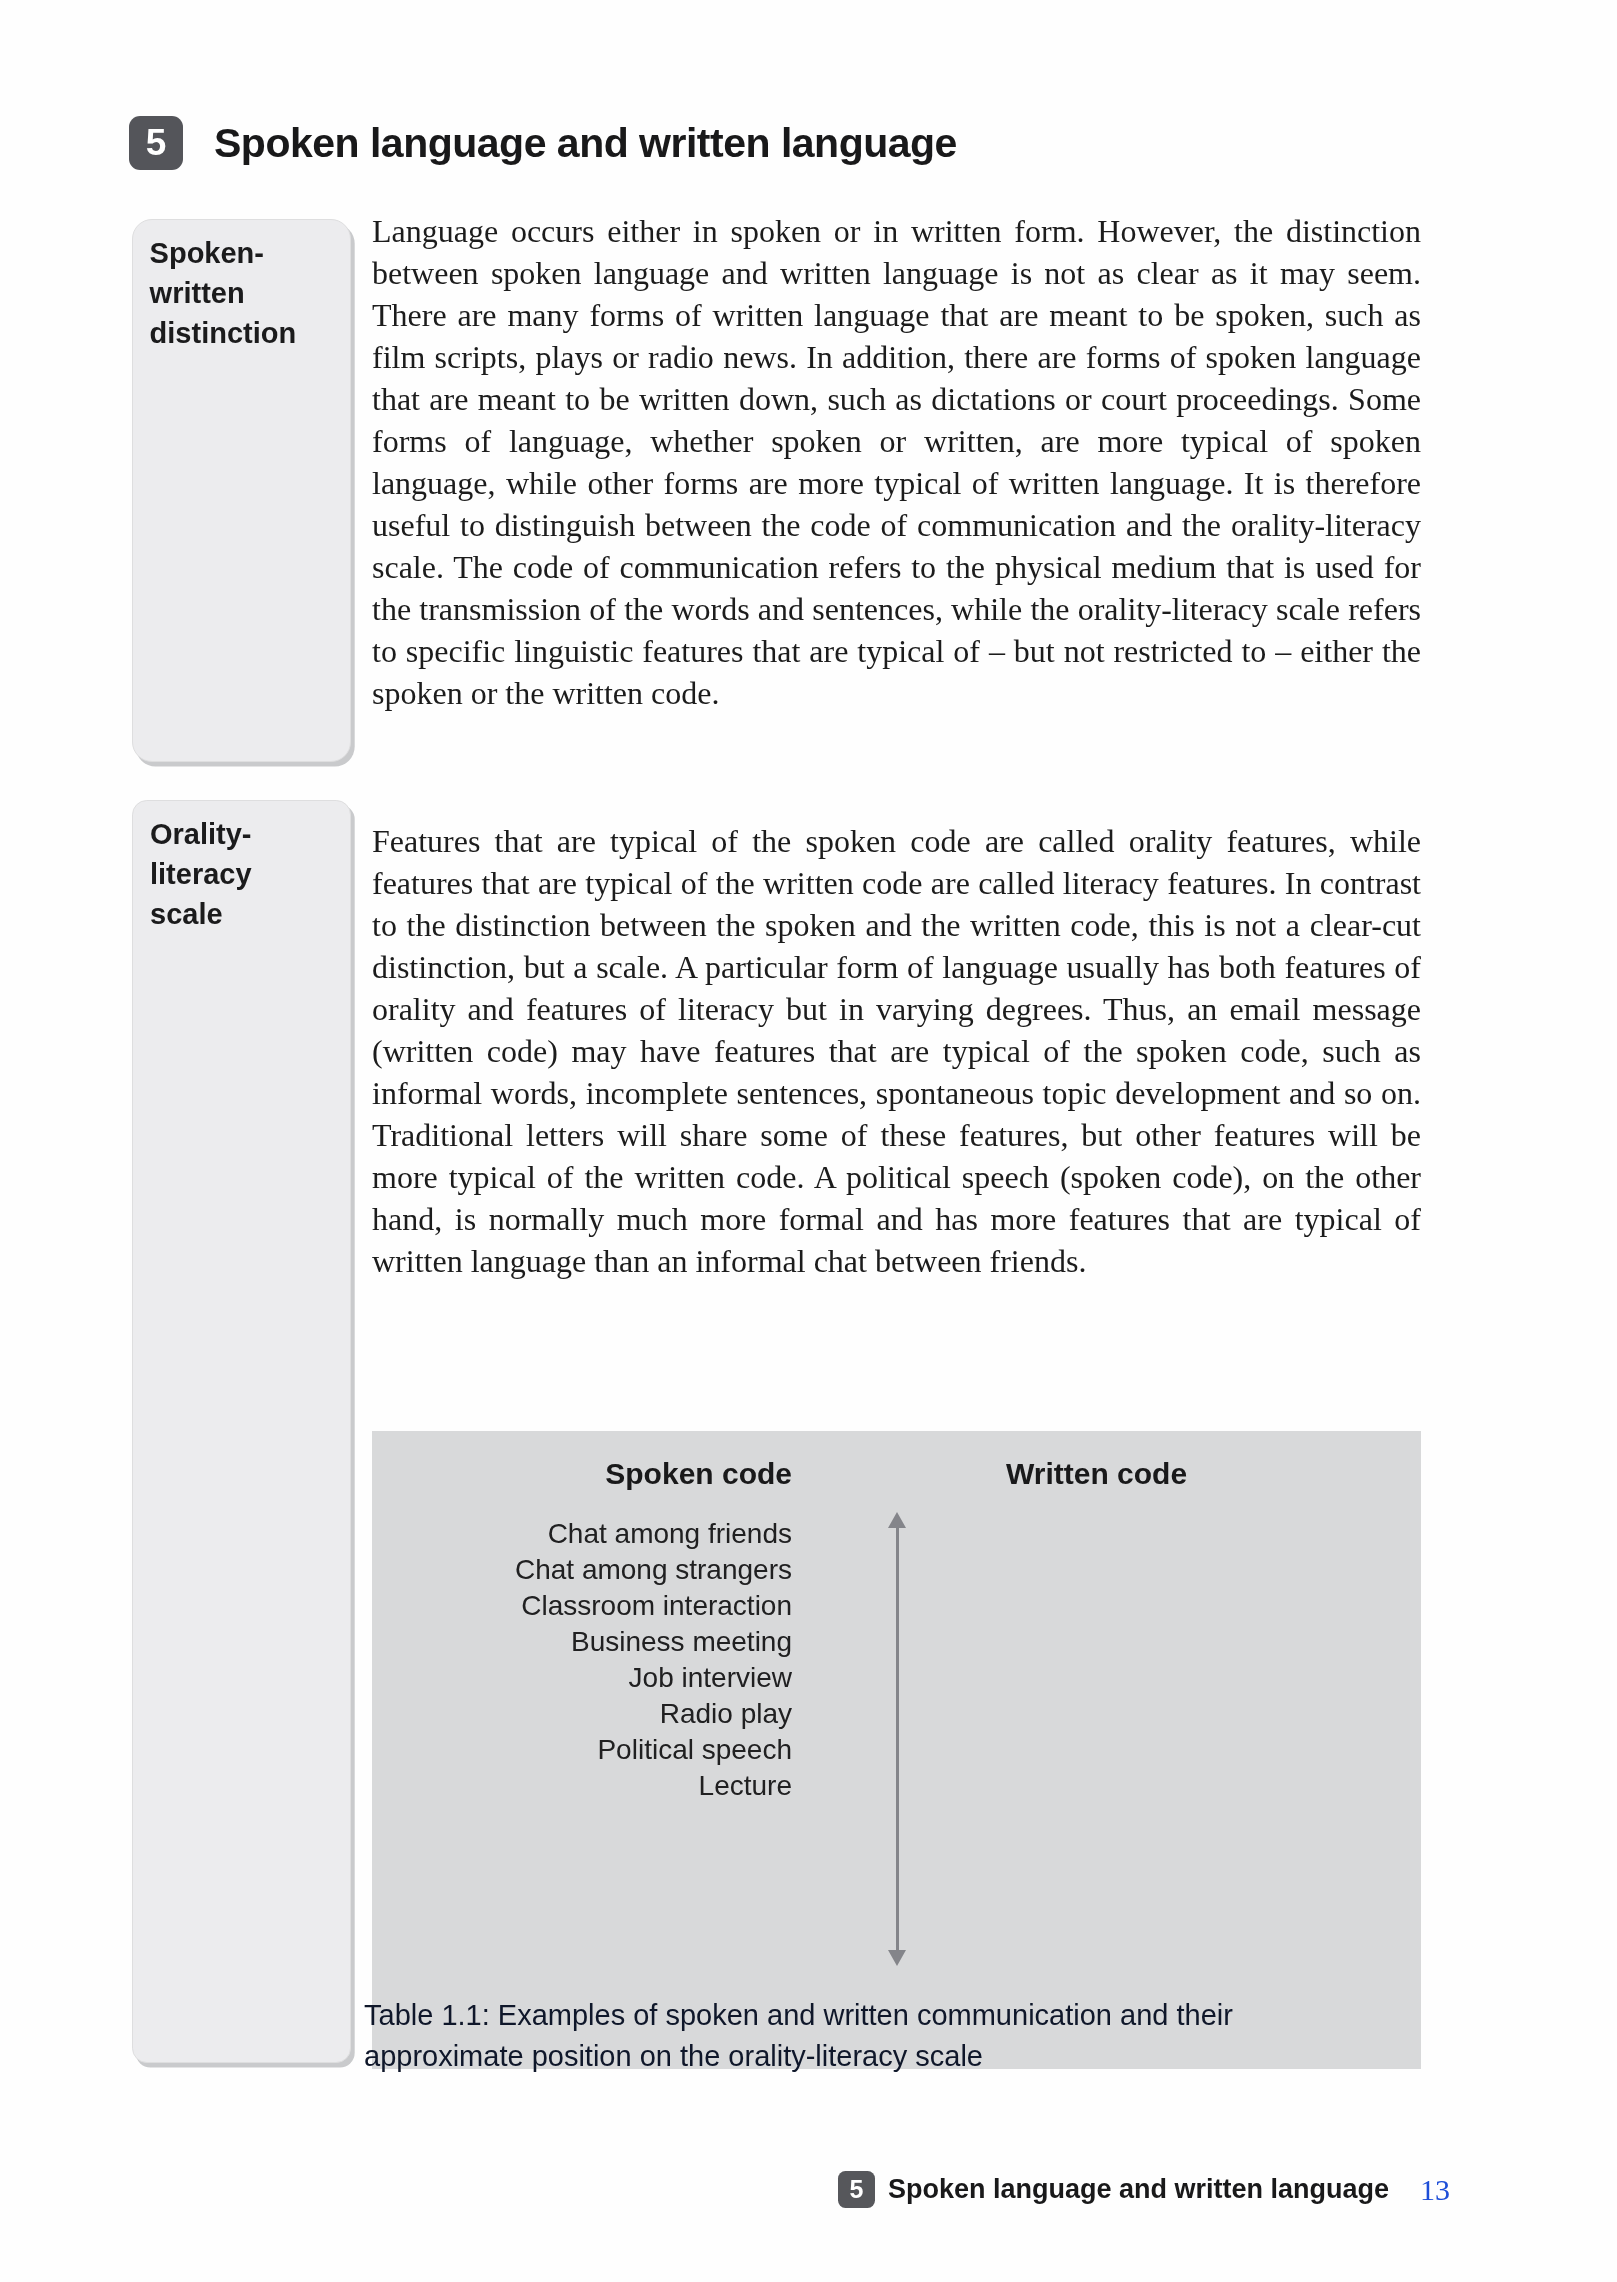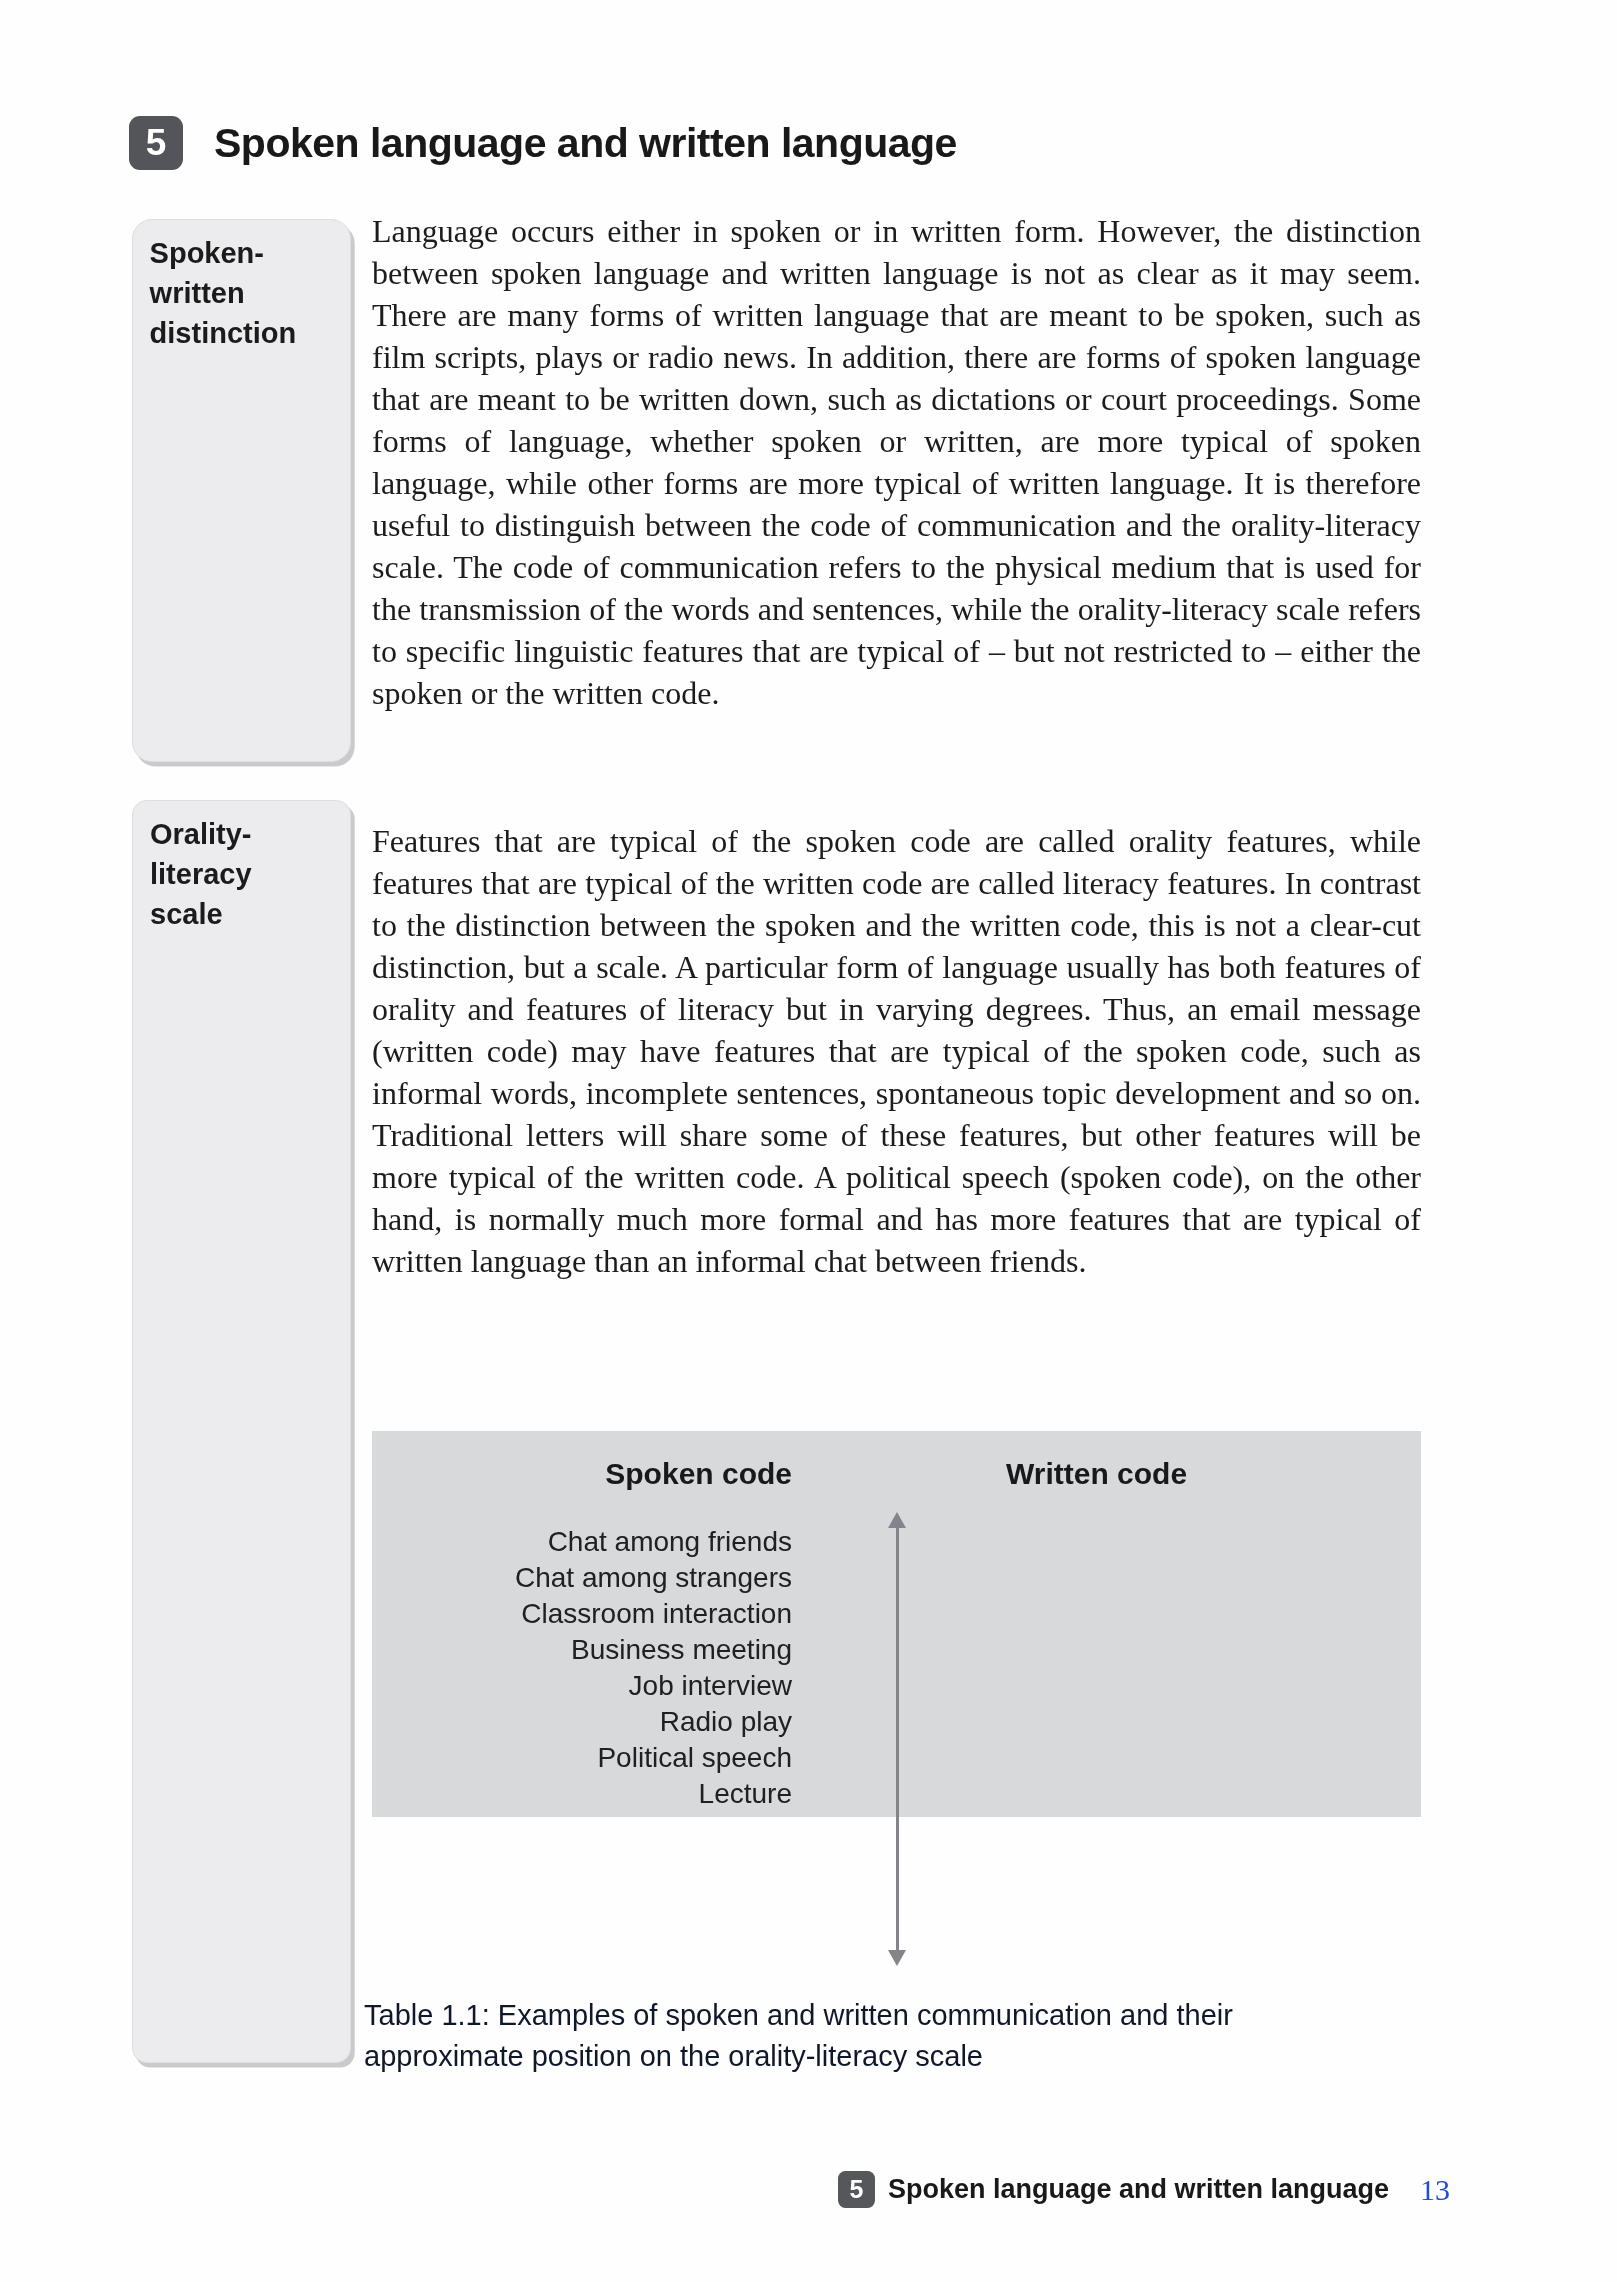--- a/index.html
+++ b/index.html
@@ -70,35 +70,35 @@
     text-align: justify;
     color: #1c1c1c;
   }
   .para-1 { top: 210px; }
   .para-2 { top: 820px; }
 
   
   .scale-table {
     position: absolute;
     left: 372px; top: 1431px;
-    width: 1049px; height: 386px;
+    width: 1049px; height: 638px;
     background: #d8d9da;
   }
   .col-header {
     font-size: 30px;
     font-weight: bold;
     color: #19191a;
   }
   .spoken-col {
     position: absolute;
     left: 0; top: 26px;
     width: 420px;
     text-align: right;
   }
-  .spoken-col .scale-list { margin-top: 33px; }
+  .spoken-col .scale-list { margin-top: 25px; }
   .written-col {
     position: absolute;
     left: 634px; top: 26px;
     width: 406px;
     text-align: left;
   }
   .written-col .scale-list { margin-top: 169px; }
   .scale-list { font-size: 28px; line-height: 36px; color: #202021; }
 
   .scale-arrow {

